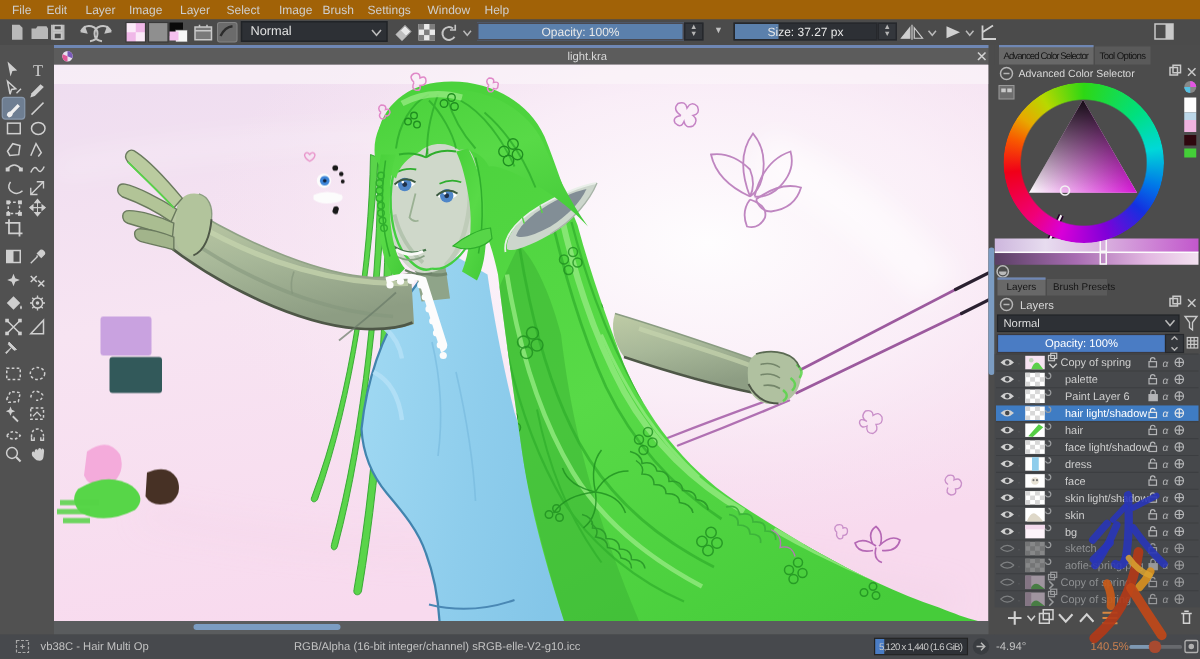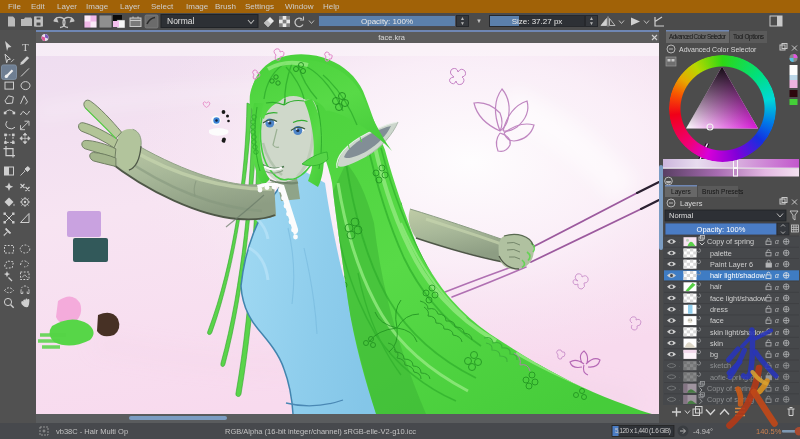--- a/index.html
+++ b/index.html
@@ -23,21 +23,21 @@
 #tabbar2 { left:36px; top:32px; width:623px; height:11px; background:#5c5c5c; color:#dadada; font-size:7.5px; text-align:center; text-indent:88px; line-height:11px; }
 #canvas { left:36px; top:43px; width:623px; height:371px; }
 #hscroll { left:36px; top:414px; width:623px; height:9px; background:#5a5c5e; }
 #hthumb { left:129px; top:416px; width:98px; height:4px; background:#7b9cc2; border-radius:2px; }
 #vthumb { left:659px; top:165px; width:4px; height:85px; background:#7b9cc2; border-radius:2px; }
 
 
 #dock { left:663px; top:30px; width:137px; height:393px; background:#4c4c4c; }
 
 
-#statusbar { left:0; top:423px; width:800px; height:16px; background:#47494d; color:#c2c2c2; font-size:7.5px;padding-left:29px; }
+#statusbar { left:0; top:423px; width:800px; height:16px; background:#47494d; color:#c2c2c2; font-size:7.5px; }
 </style>
 </head>
 <body>
 
 <div id="menubar" class="abs">
   <span style="left:8px">File</span>
     <span style="left:31px">Edit</span>
   <span style="left:57px">Layer</span>
     <span style="left:86px">Image</span>
   <span style="left:120px">Layer</span>
@@ -264,21 +264,21 @@
         <path d="M7.7 7.7 l3 3" stroke-width="1.4"></path>
       </g>
 <g transform="translate(19,267.0)" stroke="#cfcfcf" fill="none" stroke-width="1">
         <path d="M2.5 7 q-0.8-2.6 0.5-3 q0.9-0.2 1.2 0.9 q-0.3-2.2 0.9-2.4 q0.9-0.2 1.2 0.9 q0-1.8 1.1-1.8 q1.1 0 1.1 1.4 q0.3-1.2 1.2-0.9 q0.9 0.3 0.7 1.8 l-0.4 3.6 q-0.3 2.7-2.7 2.7 q-2.2 0-3.1-1.4 z" fill="#cfcfcf" stroke="none"></path>
       </g>
 </svg>
 
 </div>
 
 <div id="tabtop" class="abs"></div>
-<div id="tabbar2" class="abs">face.kra</div>
+<div id="tabbar2" class="abs">light.kra</div>
 <svg class="abs" style="left:36px;top:32px" width="623" height="11" viewBox="0 0 623 11">
   <circle cx="9" cy="5.5" r="3.5" fill="#e8e0f0"></circle>
   <path d="M9 2 a3.5 3.5 0 0 1 3.2 4.8 l-3.2-1.3 z" fill="#7a5ab8"></path>
   <path d="M9 9 a3.5 3.5 0 0 1 -3.2-4.8 l3.2 1.3 z" fill="#e05898"></path>
   <path d="M616 3 l5 5 M621 3 l-5 5" stroke="#d0d0d0" stroke-width="1.1"></path>
 </svg>
 <div id="canvas" class="abs"><svg width="623" height="371" viewBox="0 0 623 371">
 <defs>
   <clipPath id="hairclip">
           <path d="M216 60 C212 35 230 15 255 12 C285 8 315 22 327 48 C334 65 342 90 349 107 C358 140 368 168 380 200 C395 235 420 268 454 291 C495 318 540 345 590 362 C600 366 608 369 616 371 L340 371 C330 340 318 300 312 258 C306 215 300 175 296 140 C290 110 280 95 270 88 C255 75 235 70 216 60 Z"></path>

